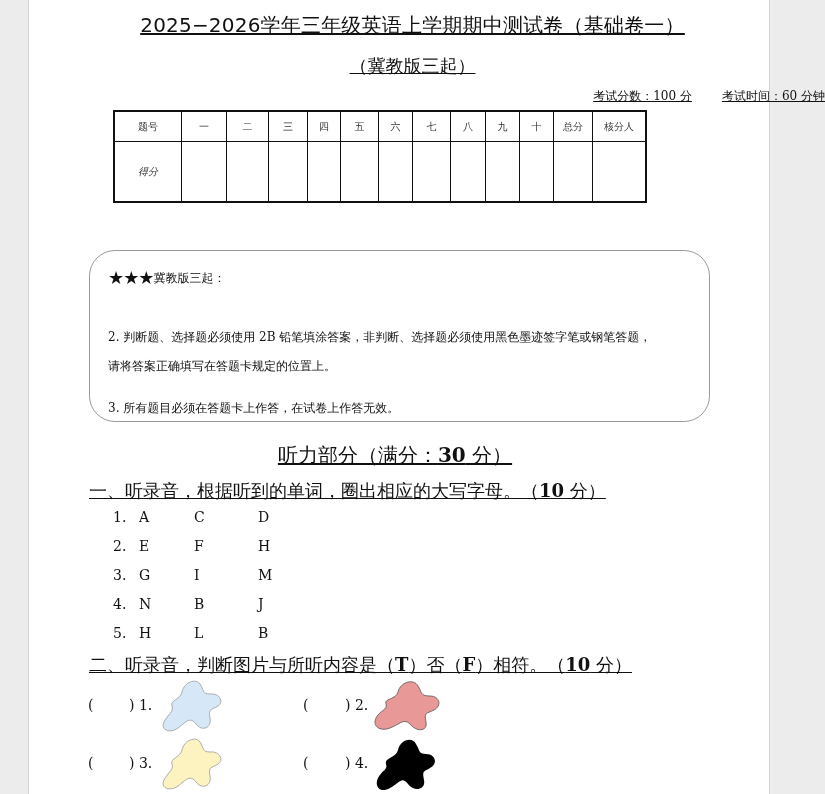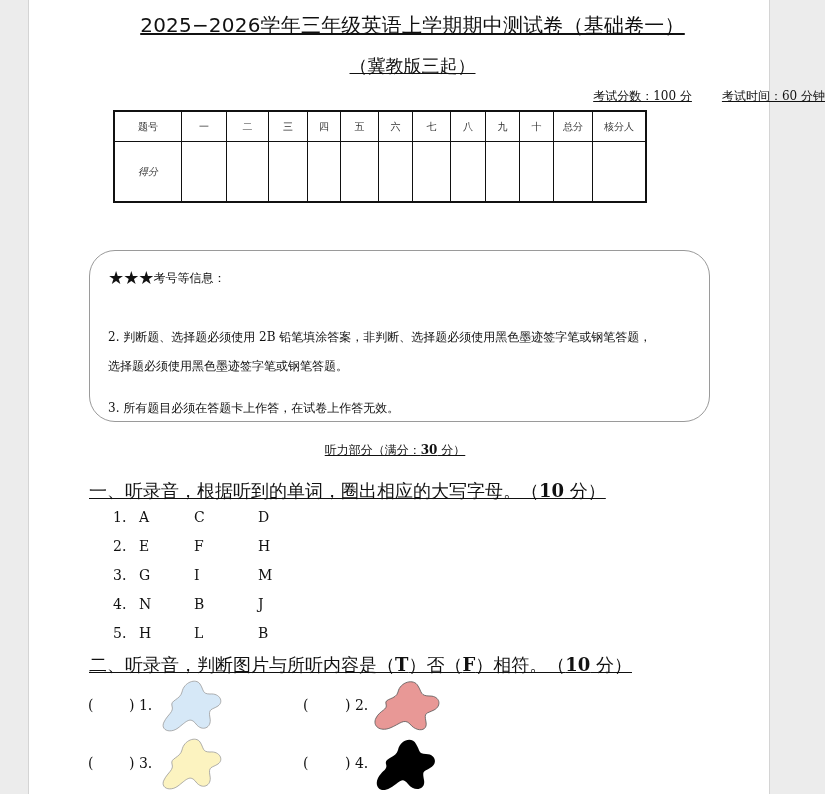--- a/index.html
+++ b/index.html
@@ -44,21 +44,21 @@
   table.score tr.h td { height:29px; }
   table.score tr.s td { height:59px;font-style:italic; }
   .notice {
     left:89px; top:250px; width:621px; height:172px;
     border:1.5px solid #9a9a9a; border-radius:26px;
     box-sizing:border-box;
   }
   .notice-line { position:absolute; left:18px; font-size:12px; white-space:nowrap; }
   .stars { font-size:18px; letter-spacing:-1px; vertical-align:-2px; }
   .section-title {
-    left:0; width:790px; top:442px; text-align:center; font-size:12px;
+    left:0; width:790px; top:442px; text-align:center; font-size:20px;
   }
   .q-title { left:89px; font-size:18px; white-space:nowrap; }
   b { font-weight:bold; }
   .opt { position:absolute; font-size:14px; }
   .paren { position:absolute; font-size:14px; }
   .blob { position:absolute; }
 </style>
 </head>
 <body>
 
@@ -100,24 +100,24 @@
     <td></td>
     <td></td>
     <td></td>
     <td></td>
   </tr>
 </tbody>
   </table>
 
 <div class="abs notice">
   <div class="notice-line" style="top:16px">
-    <span class="stars">★★★</span><span>考号等信息：</span>
+    <span class="stars">★★★</span><span>冀教版三起：</span>
   </div>
   <div class="notice-line" style="top:78px">2. 判断题、选择题必须使用 2B 铅笔填涂答案，非判断、选择题必须使用黑色墨迹签字笔或钢笔答题，</div>
-  <div class="notice-line" style="top:107px">选择题必须使用黑色墨迹签字笔或钢笔答题。</div>
+  <div class="notice-line" style="top:107px">请将答案正确填写在答题卡规定的位置上。</div>
   <div class="notice-line" style="top:149px">3. 所有题目必须在答题卡上作答，在试卷上作答无效。</div>
 </div>
 
 <div class="abs section-title">
   <span>听力部分（满分：</span><b>30</b><span> 分）</span>
 </div>
 
 <div class="abs q-title" style="top:479px">
   <span>一、听录音，根据听到的单词，圈出相应的大写字母。（</span><b>10</b><span> 分）</span>
 </div>

